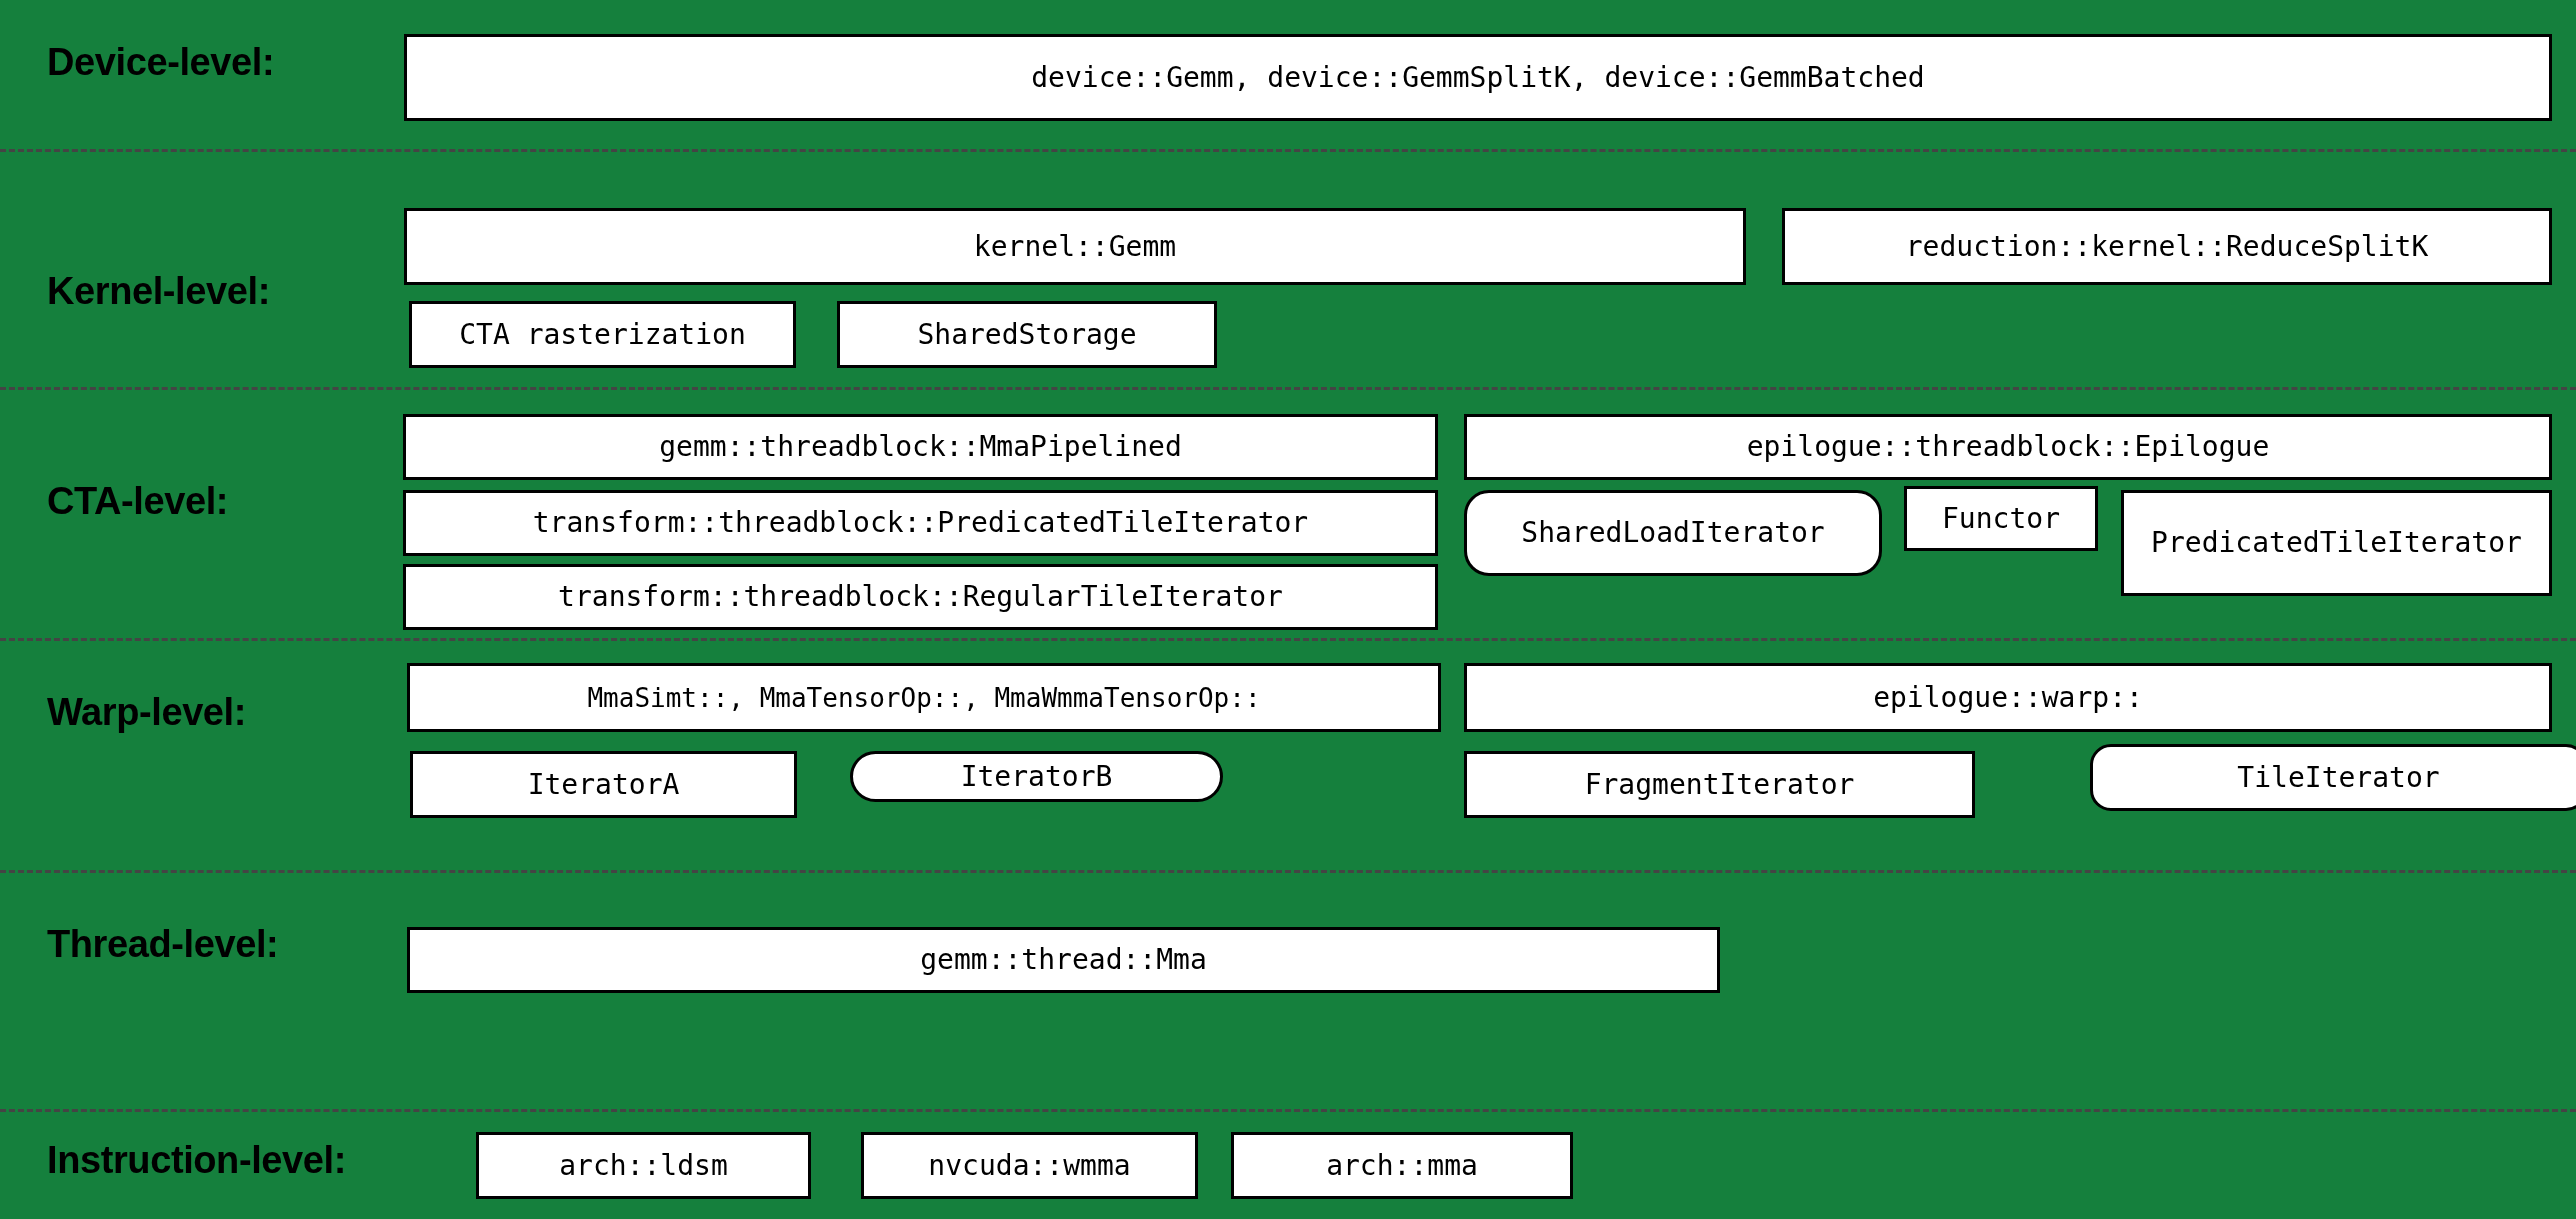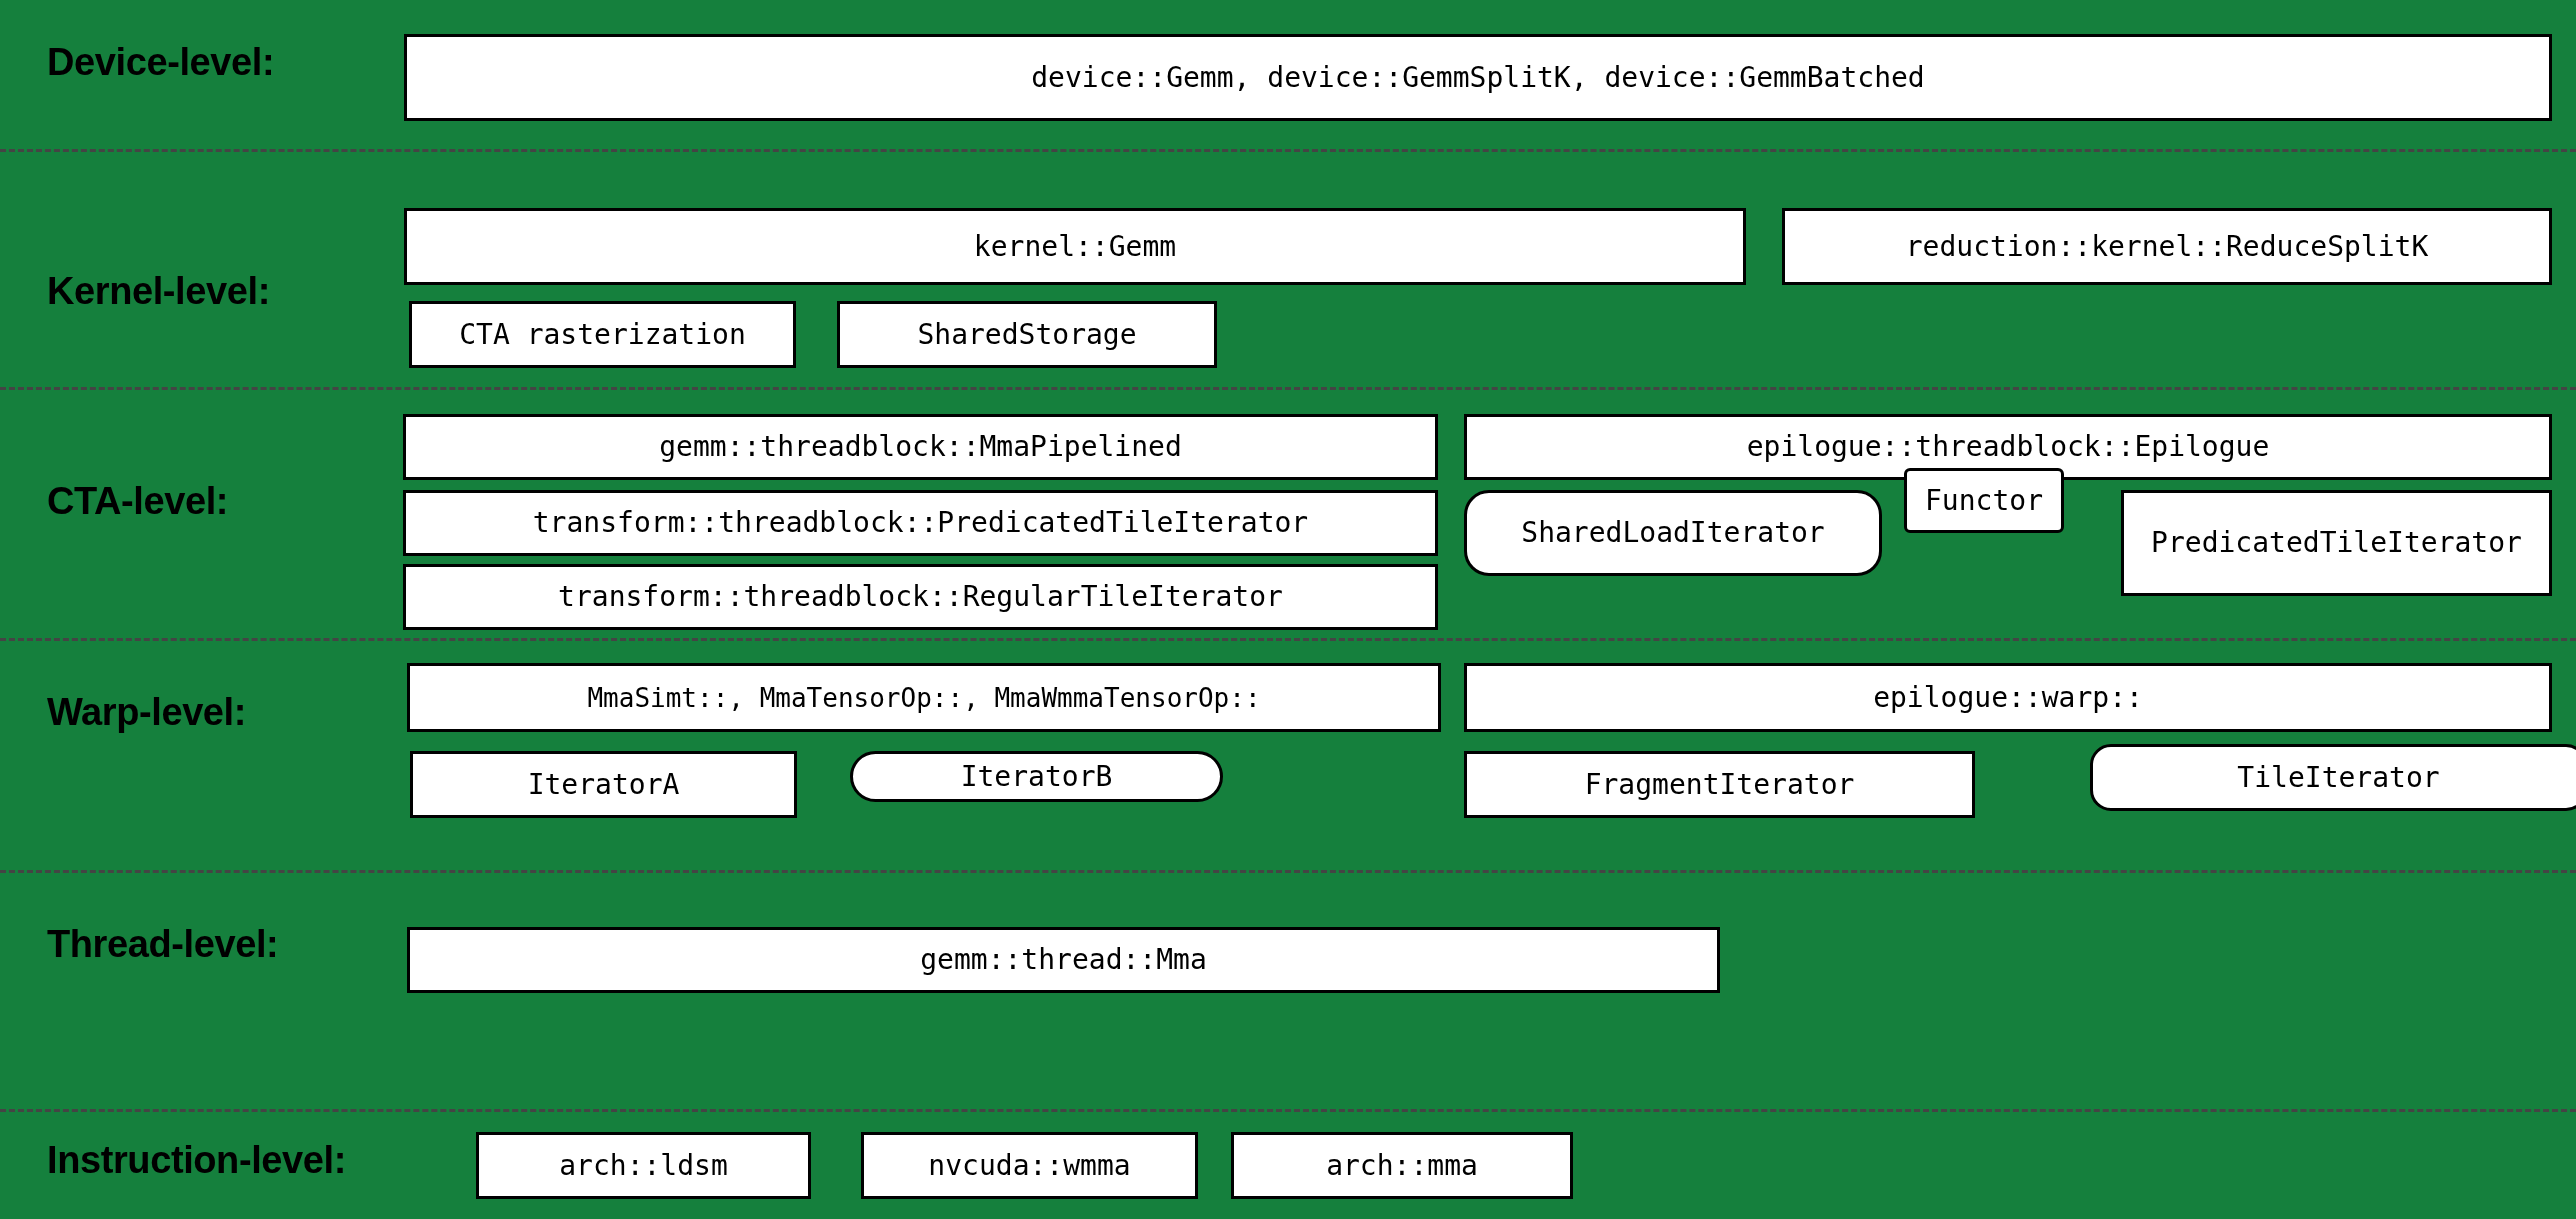--- a/index.html
+++ b/index.html
@@ -94,21 +94,21 @@
   </div>
 
   <div class="box" style="left:403px; top:490px; width:1035px; height:66px;">
     <span class="box-text">transform::threadblock::PredicatedTileIterator</span>
   </div>
 
   <div class="box" style="left:1464px; top:490px; width:418px; height:86px;border-radius:25px;">
     <span class="box-text">SharedLoadIterator</span>
   </div>
 
-  <div class="box" style="left:1904px; top:468px; width:160px; height:65px;border-radius:6px;">
+  <div class="box" style="left:1904px; top:486px; width:194px; height:65px;">
     <span class="box-text">Functor</span>
   </div>
 
   <div class="box" style="left:2121px; top:490px; width:431px; height:106px;">
     <span class="box-text">PredicatedTileIterator</span>
   </div>
 
   <div class="box" style="left:403px; top:564px; width:1035px; height:66px;">
     <span class="box-text">transform::threadblock::RegularTileIterator</span>
   </div>

